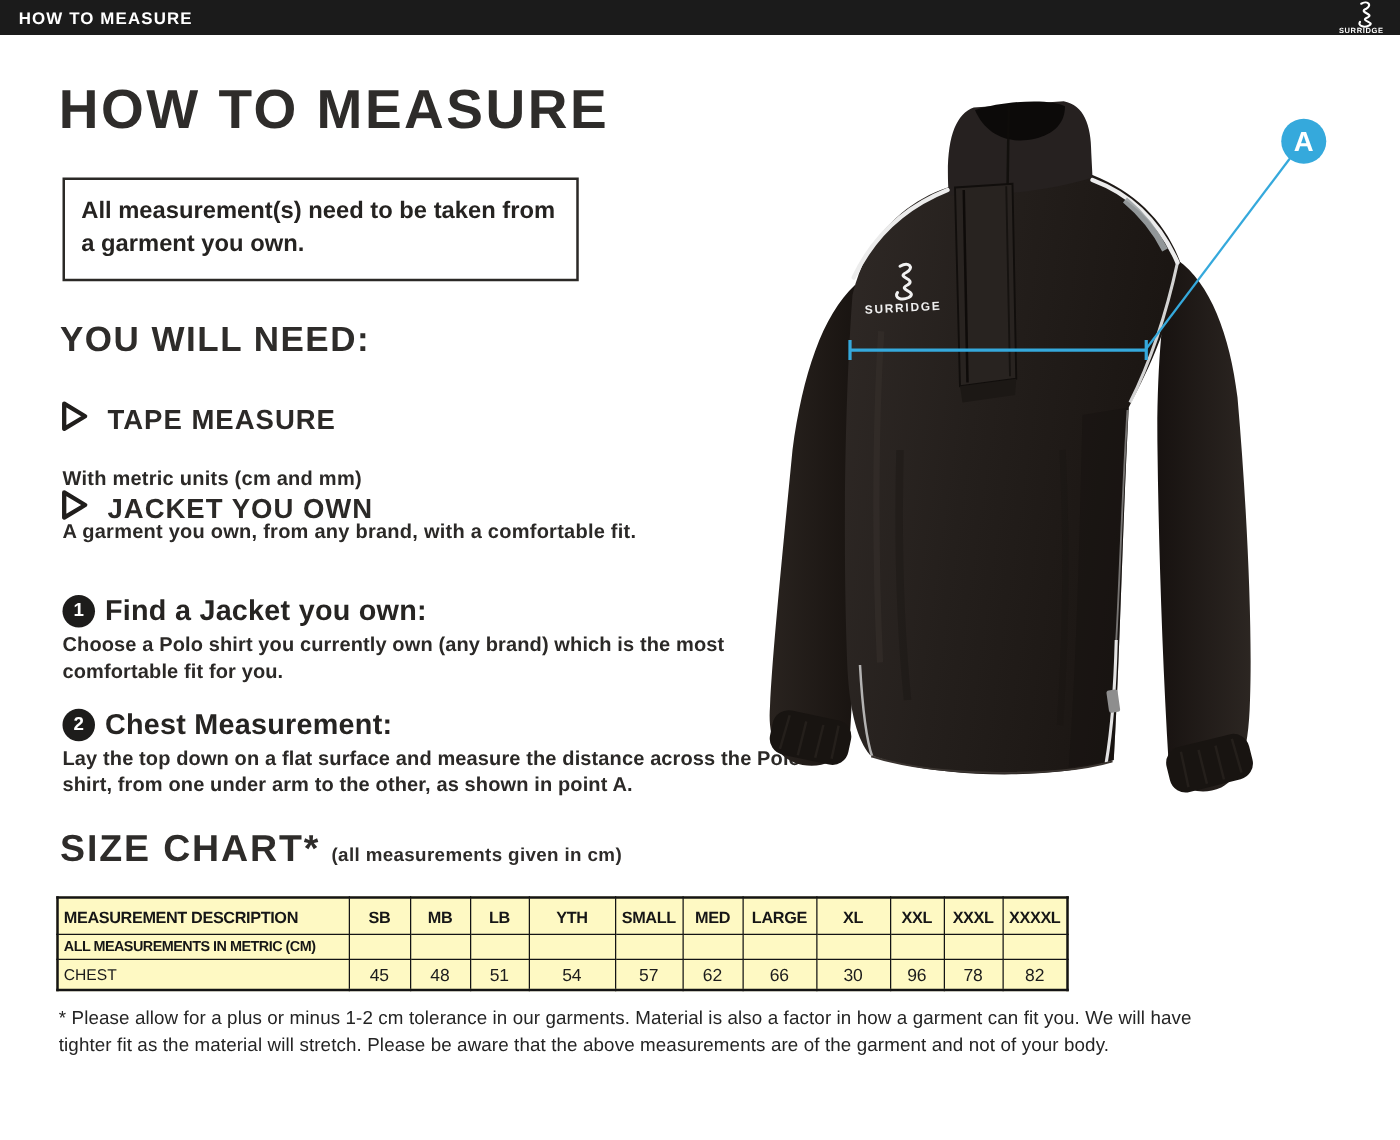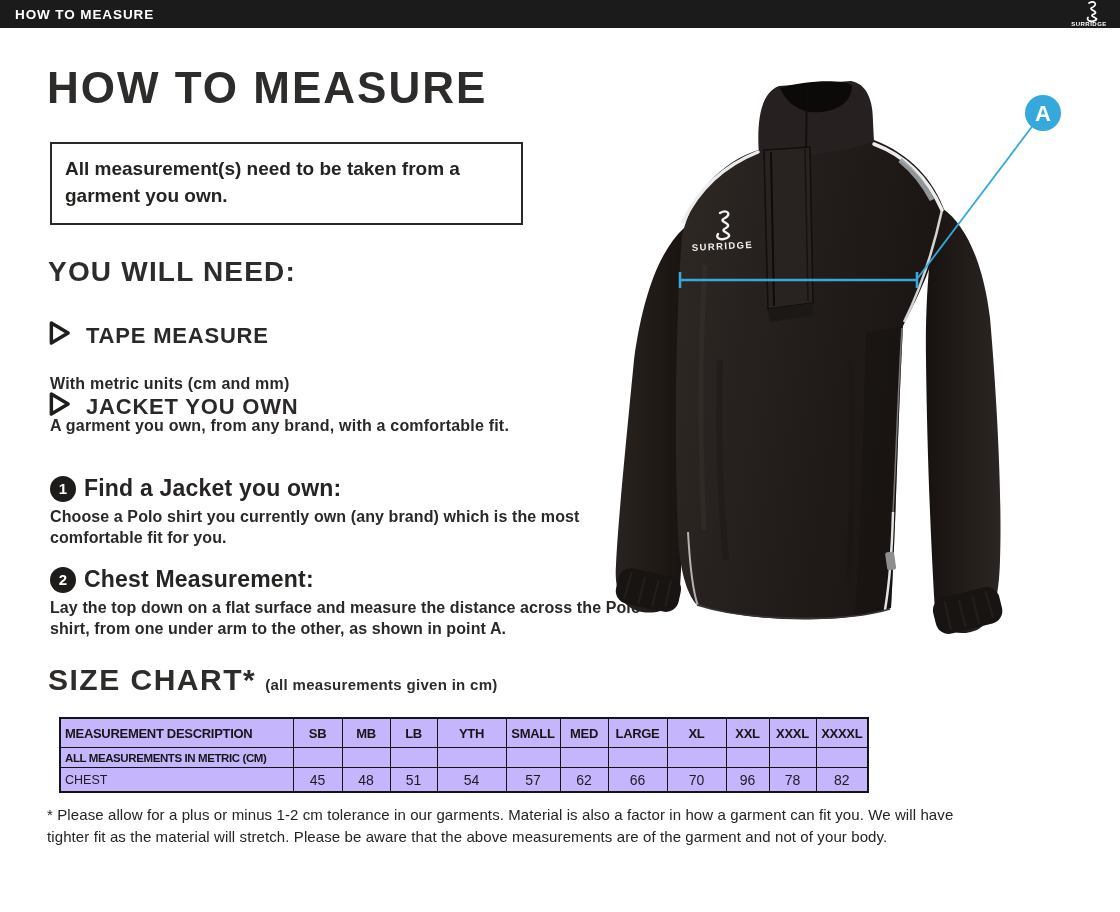--- a/index.html
+++ b/index.html
@@ -15,21 +15,21 @@
   }
   .topbar-title { color:#ffffff; font-size:13.5px; font-weight:bold; letter-spacing:0.9px; }
   .topbar-logo { height:27px; display:flex; align-items:center; }
 
   
   .h1 {
     position:absolute; left:47px; top:66px; margin:0;
     font-size:44px; font-weight:bold; letter-spacing:2px; color:#2e2c2a; line-height:1;
   }
   .notice {
-    position:absolute; left:50px; top:142px; width:473px; box-sizing:border-box;
+    position:absolute; left:50px; top:142px; width:413px; box-sizing:border-box;
     border:2px solid #2b2926; padding:11px 14px 13px 13px;
     font-size:19px; font-weight:bold; line-height:1.44; color:#252321;
   }
   .h2-need {
     position:absolute; left:48px; top:256px; margin:0;
     font-size:28px; font-weight:bold; letter-spacing:1.2px; color:#2e2c2a;
   }
   .tri-icon { position:absolute; width:23px; height:26px; }
   .tri-1 { left:48px; top:320px; }
   .tri-2 { left:48px; top:391px; }
@@ -55,22 +55,22 @@
   }
   .step-desc-1 { left:50px; top:506px; }
   .step-desc-2 { left:50px; top:597px; }
 
   .sizechart-heading { position:absolute; left:48px; top:663px; margin:0; }
   .sizechart-heading .big { font-size:30px; font-weight:bold; letter-spacing:1.5px; color:#2e2c2a; }
   .sizechart-heading .small { font-size:15px; font-weight:bold; color:#2e2c2a; margin-left:9px; letter-spacing:0.3px; }
 
   
   .size-table {
-    position:absolute; left:59px; top:717px; width:808px;
-    border-collapse:collapse; table-layout:fixed; background:#c4b5fd;
+    position:absolute; left:45px; top:717px; width:808px;
+    border-collapse:collapse; table-layout:fixed; background:#fef9c3;
   }
   .size-table th, .size-table td {
     border:1.6px solid #141414; padding:0 4px; overflow:hidden; white-space:nowrap;
   }
   .size-table { border:2.5px solid #141414; }
   .size-table tr.hdr th { height:28px; font-size:13px; font-weight:bold; letter-spacing:-0.3px; text-align:center; color:#161616; }
   .size-table tr.hdr th.first { text-align:left; }
   .size-table tr.metric td { height:19px; }
   .size-table tr.metric td.first { font-size:11.5px; font-weight:bold; letter-spacing:-0.4px; text-align:left; color:#161616; }
   .size-table tr.vals td { height:23px; font-size:14px; text-align:center; color:#1c1c1c; }
@@ -174,21 +174,21 @@
     </tr>
     <tr class="vals">
       <td class="first">CHEST</td>
       <td>45</td>
       <td>48</td>
       <td>51</td>
       <td>54</td>
       <td>57</td>
       <td>62</td>
       <td>66</td>
-      <td>70</td>
+      <td>30</td>
       <td>96</td>
       <td>78</td>
       <td>82</td>
     </tr>
   </tbody>
     </table>
 
   <div class="footnote">
     <div>* Please allow for a plus or minus 1-2 cm tolerance in our garments. Material is also a factor in how a garment can fit you. We will have</div>
     <div>tighter fit as the material will stretch.  Please be aware that the above measurements are of the garment and not of your body.</div>

